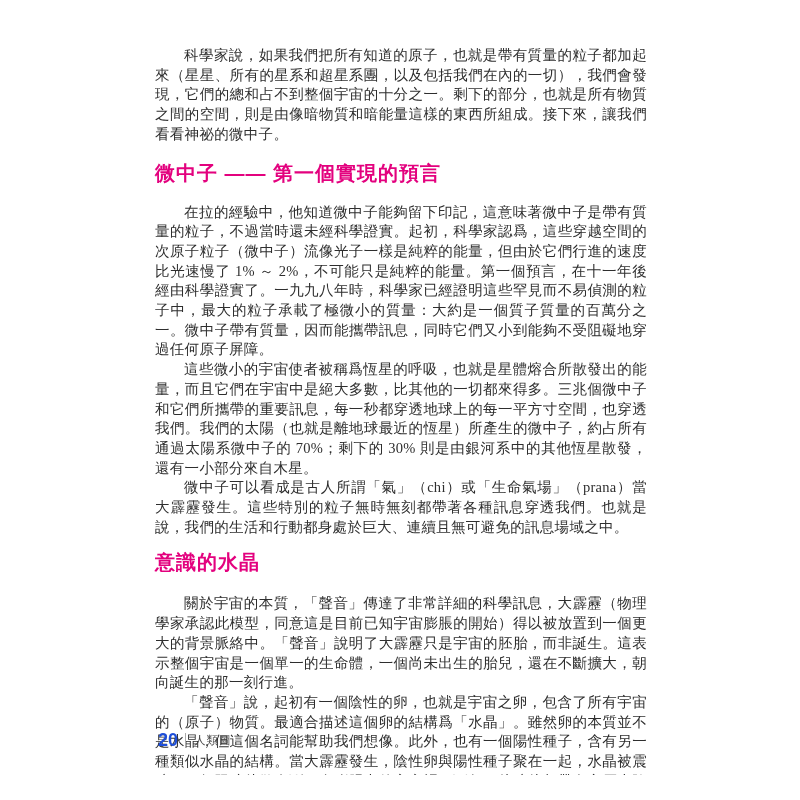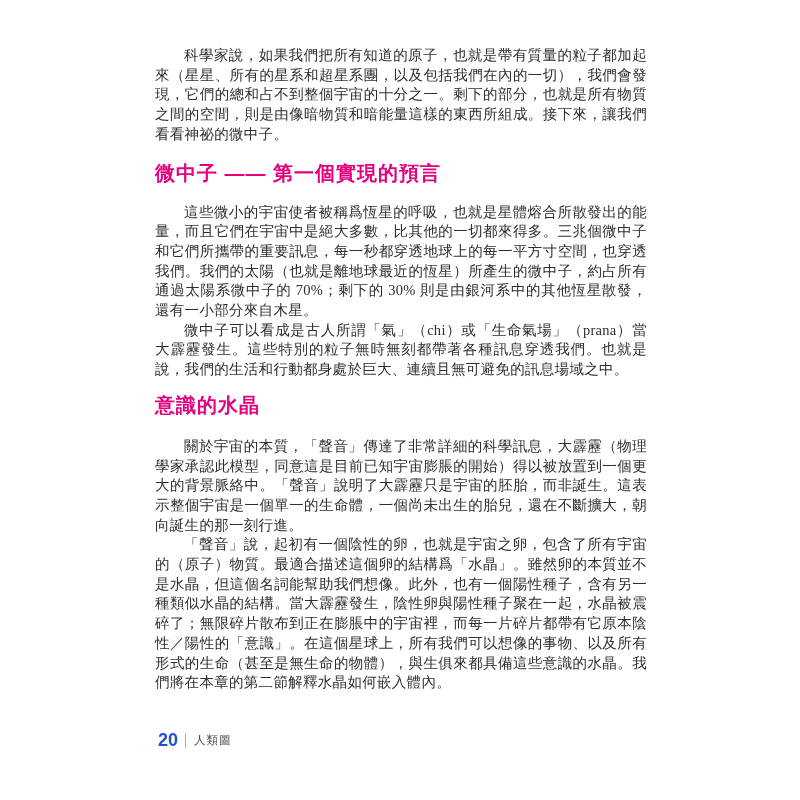--- a/index.html
+++ b/index.html
@@ -72,20 +72,21 @@
 <body>
 
 <div class="page">
 
   <main class="content">
 
     <p class="para">科學家說，如果我們把所有知道的原子，也就是帶有質量的粒子都加起來（星星、所有的星系和超星系團，以及包括我們在內的一切），我們會發現，它們的總和占不到整個宇宙的十分之一。剩下的部分，也就是所有物質之間的空間，則是由像暗物質和暗能量這樣的東西所組成。接下來，讓我們看看神祕的微中子。</p>
 
     <h2 class="heading">微中子 —— 第一個實現的預言</h2>
 
+    <p class="para">在拉的經驗中，他知道微中子能夠留下印記，這意味著微中子是帶有質量的粒子，不過當時還未經科學證實。起初，科學家認爲，這些穿越空間的次原子粒子（微中子）流像光子一樣是純粹的能量，但由於它們行進的速度比光速慢了 1% ～ 2%，不可能只是純粹的能量。第一個預言，在十一年後經由科學證實了。一九九八年時，科學家已經證明這些罕見而不易偵測的粒子中，最大的粒子承載了極微小的質量：大約是一個質子質量的百萬分之一。微中子帶有質量，因而能攜帶訊息，同時它們又小到能夠不受阻礙地穿過任何原子屏障。</p>
 
     <p class="para">這些微小的宇宙使者被稱爲恆星的呼吸，也就是星體熔合所散發出的能量，而且它們在宇宙中是絕大多數，比其他的一切都來得多。三兆個微中子和它們所攜帶的重要訊息，每一秒都穿透地球上的每一平方寸空間，也穿透我們。我們的太陽（也就是離地球最近的恆星）所產生的微中子，約占所有通過太陽系微中子的 70%；剩下的 30% 則是由銀河系中的其他恆星散發，還有一小部分來自木星。</p>
 
     <p class="para">微中子可以看成是古人所謂「氣」（chi）或「生命氣場」（prana）當大霹靂發生。這些特別的粒子無時無刻都帶著各種訊息穿透我們。也就是說，我們的生活和行動都身處於巨大、連續且無可避免的訊息場域之中。</p>
 
     <h2 class="heading crystal">意識的水晶</h2>
 
     <p class="para">關於宇宙的本質，「聲音」傳達了非常詳細的科學訊息，大霹靂（物理學家承認此模型，同意這是目前已知宇宙膨脹的開始）得以被放置到一個更大的背景脈絡中。「聲音」說明了大霹靂只是宇宙的胚胎，而非誕生。這表示整個宇宙是一個單一的生命體，一個尚未出生的胎兒，還在不斷擴大，朝向誕生的那一刻行進。</p>
 
     <p class="para">「聲音」說，起初有一個陰性的卵，也就是宇宙之卵，包含了所有宇宙的（原子）物質。最適合描述這個卵的結構爲「水晶」。雖然卵的本質並不是水晶，但這個名詞能幫助我們想像。此外，也有一個陽性種子，含有另一種類似水晶的結構。當大霹靂發生，陰性卵與陽性種子聚在一起，水晶被震碎了；無限碎片散布到正在膨脹中的宇宙裡，而每一片碎片都帶有它原本陰性／陽性的「意識」。在這個星球上，所有我們可以想像的事物、以及所有形式的生命（甚至是無生命的物體），與生俱來都具備這些意識的水晶。我們將在本章的第二節解釋水晶如何嵌入體內。</p>

